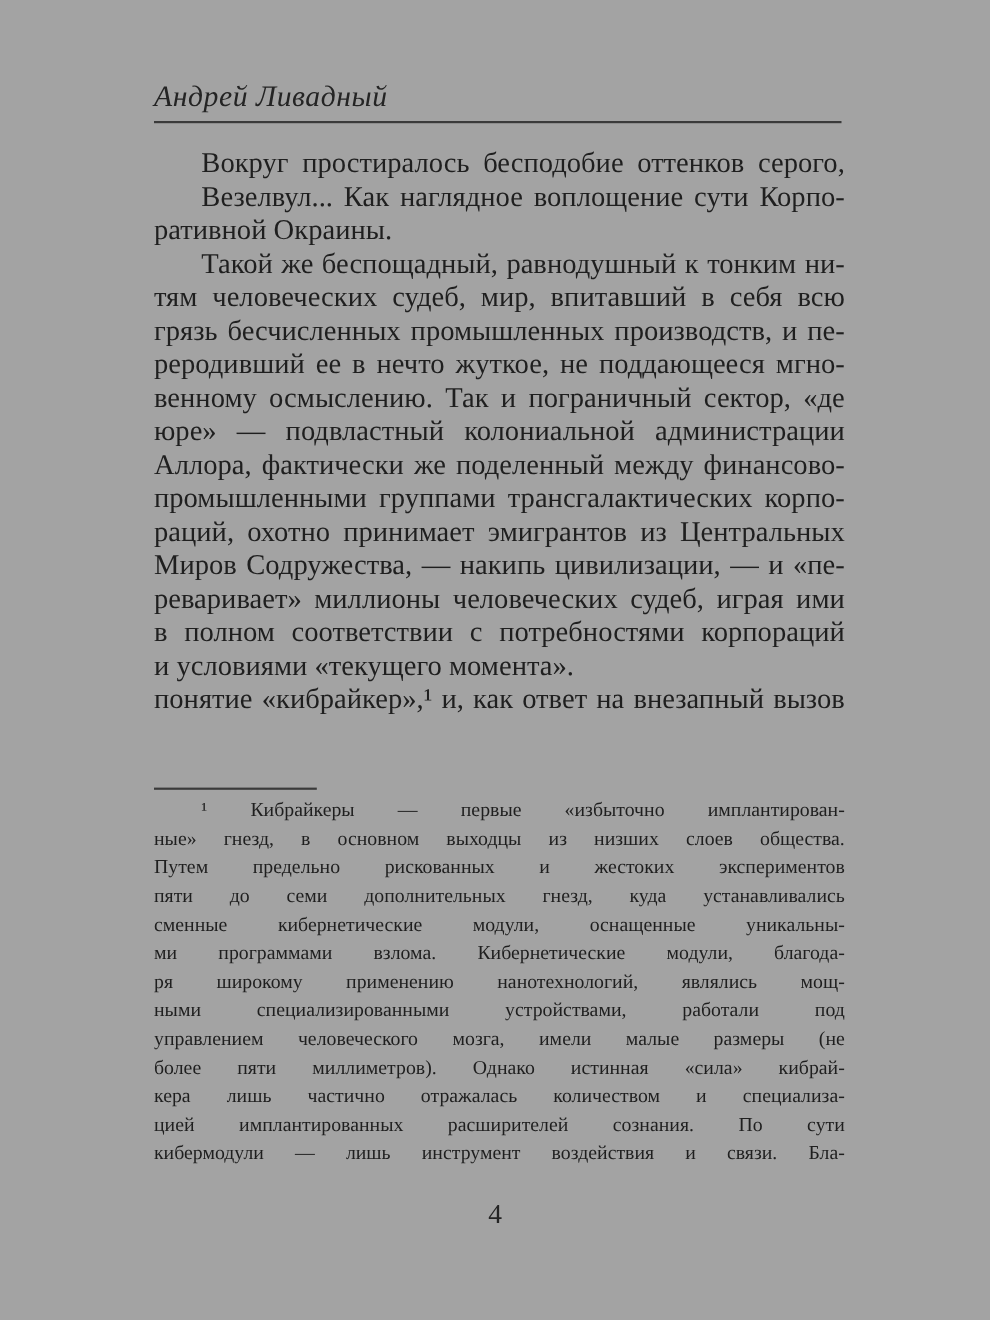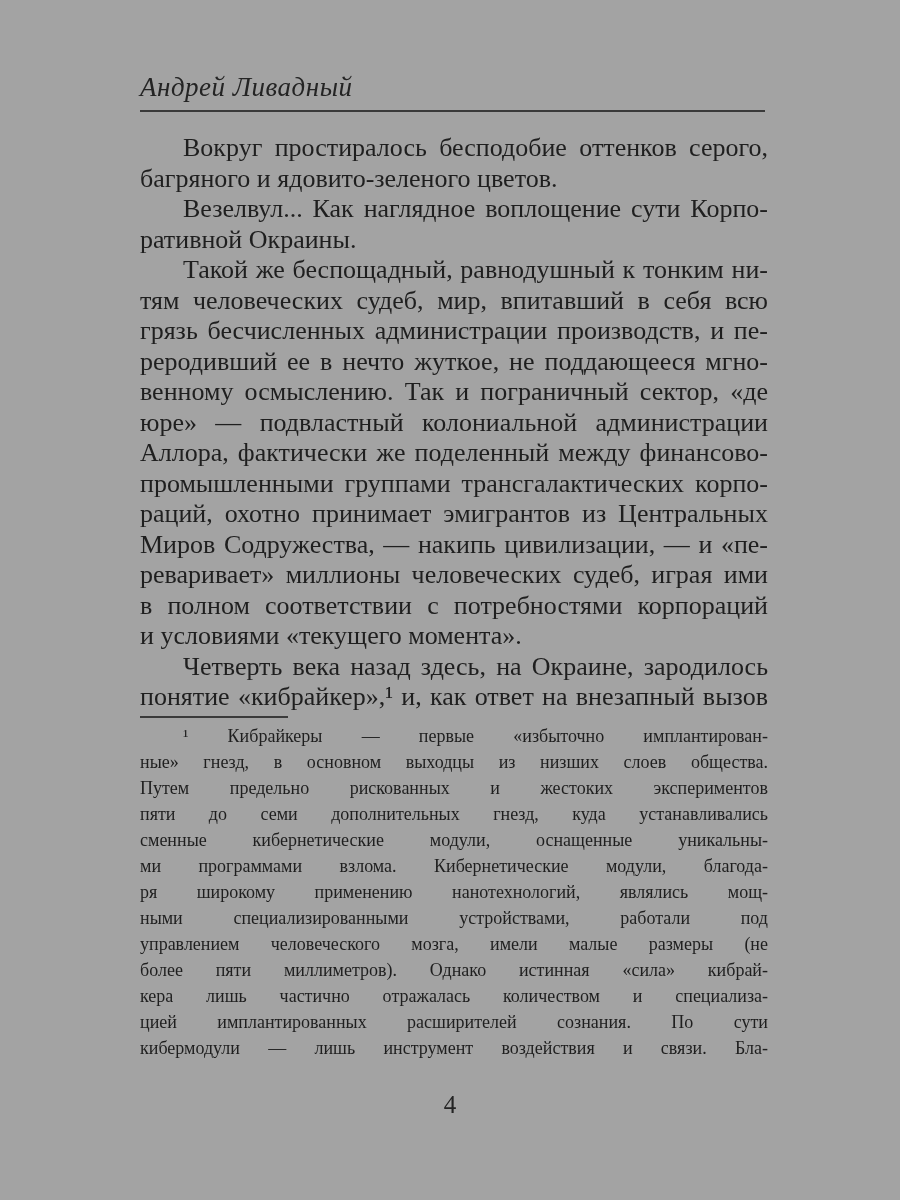--- a/index.html
+++ b/index.html
@@ -90,37 +90,35 @@
 <body>
 
 <div class="page">
 
   <div class="running-header">Андрей Ливадный</div>
 
   <div class="header-rule"></div>
 
   <div class="body-text">
       <div class="line indent">Вокруг простиралось бесподобие оттенков серого,</div>
-      <div class="line para-end">багряного и ядовито-зеленого цветов.</div>
       <div class="line indent">Везелвул... Как наглядное воплощение сути Корпо-</div>
       <div class="line para-end">ративной Окраины.</div>
       <div class="line indent">Такой же беспощадный, равнодушный к тонким ни-</div>
       <div class="line">тям человеческих судеб, мир, впитавший в себя всю</div>
-      <div class="line">грязь бесчисленных администрации производств, и пе-</div>
+      <div class="line">грязь бесчисленных промышленных производств, и пе-</div>
       <div class="line">реродивший ее в нечто жуткое, не поддающееся мгно-</div>
       <div class="line">венному осмыслению. Так и пограничный сектор, «де</div>
       <div class="line">юре» — подвластный колониальной администрации</div>
       <div class="line">Аллора, фактически же поделенный между финансово-</div>
       <div class="line">промышленными группами трансгалактических корпо-</div>
       <div class="line">раций, охотно принимает эмигрантов из Центральных</div>
       <div class="line">Миров Содружества, — накипь цивилизации, — и «пе-</div>
       <div class="line">реваривает» миллионы человеческих судеб, играя ими</div>
       <div class="line">в полном соответствии с потребностями корпораций</div>
       <div class="line para-end">и условиями «текущего момента».</div>
-      <div class="line indent">Четверть века назад здесь, на Окраине, зародилось</div>
       <div class="line">понятие «кибрайкер»,¹ и, как ответ на внезапный вызов</div>
     </div>
 
   <div class="footnote-rule"></div>
 
   <div class="footnote-text">
       <div class="fline indent">¹  Кибрайкеры — первые «избыточно имплантирован-</div>
       <div class="fline">ные» гнезд, в основном выходцы из низших слоев общества.</div>
       <div class="fline">Путем предельно рискованных и жестоких экспериментов</div>
       <div class="fline">пяти до семи дополнительных гнезд, куда устанавливались</div>

